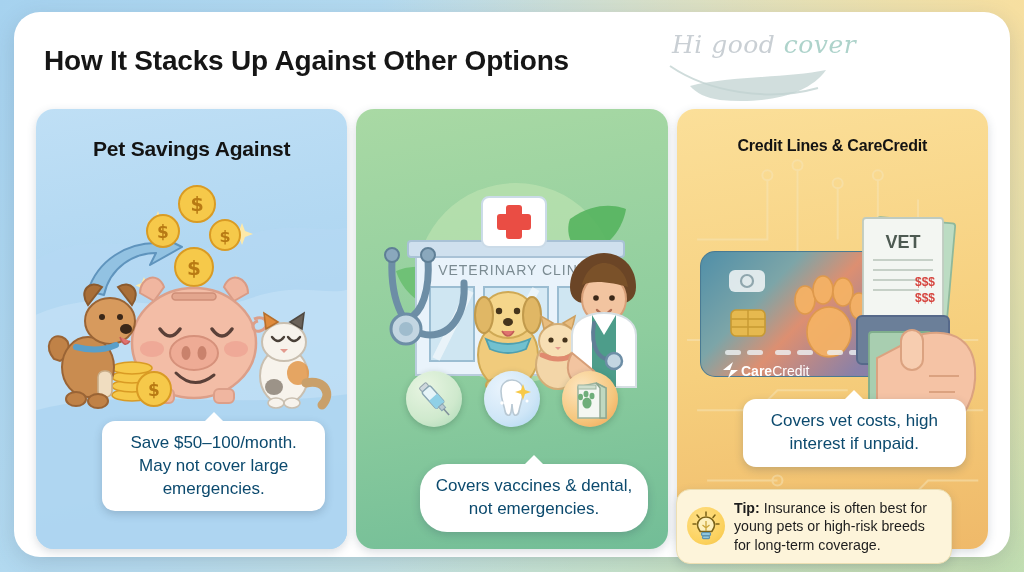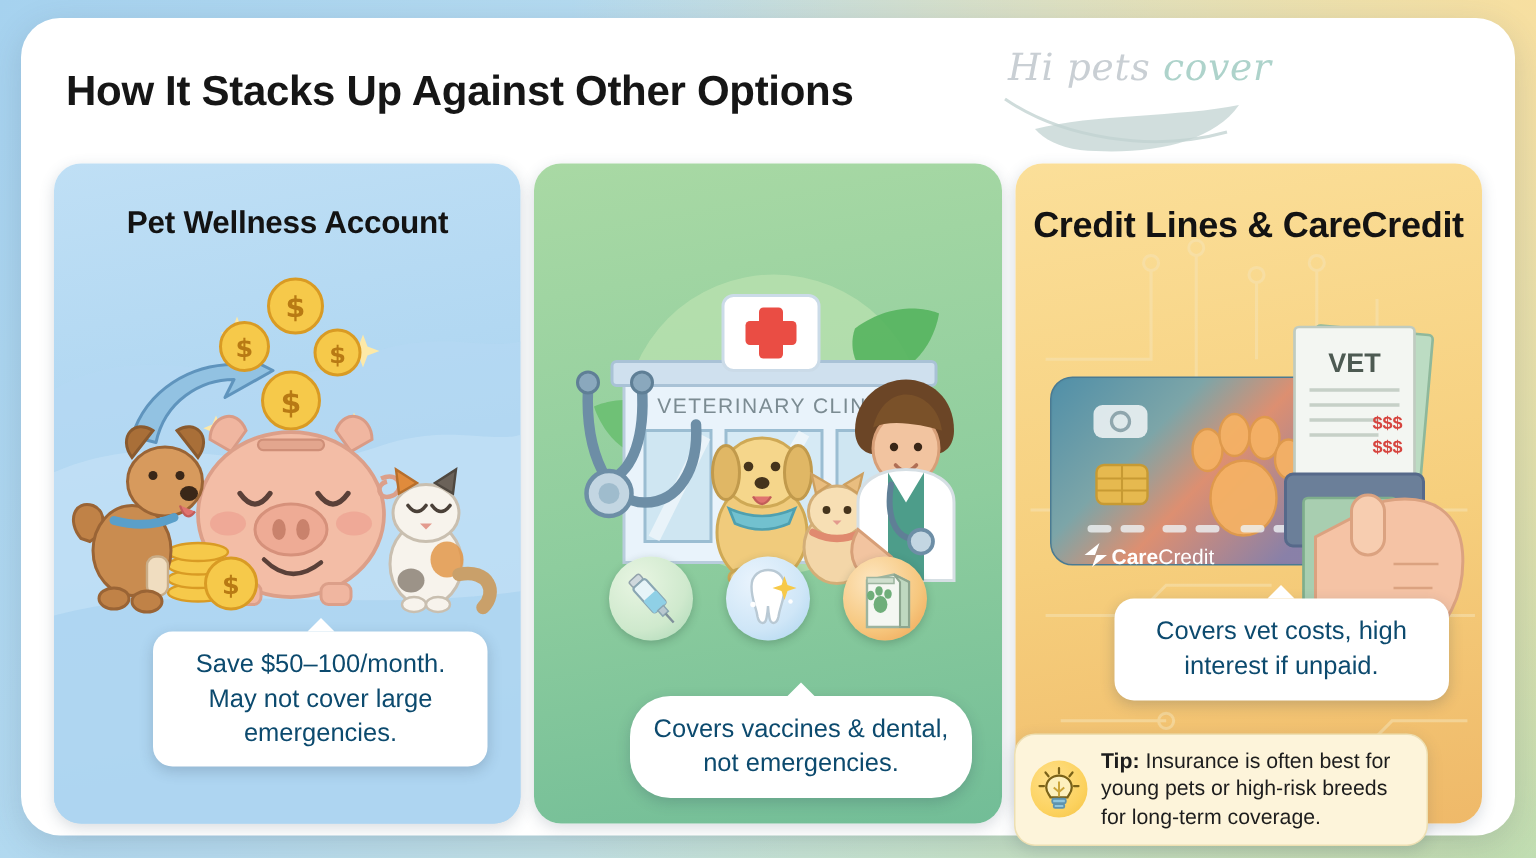--- a/index.html
+++ b/index.html
@@ -101,21 +101,21 @@
     position: absolute;
     left: 0; right: 0;
     top: 28px;
     text-align: center;
     font-size: 21px;
     font-weight: bold;
     color: #131313;
     z-index: 6;
     letter-spacing: -0.2px;
   }
-  .card-3 .card-title { font-size: 24px; }
+  .card-3 .card-title { font-size: 16px; }
 
   
   .bubble {
     position: absolute;
     background: #ffffff;
     border-radius: 13px;
     box-shadow: 0 3px 9px rgba(40,60,80,0.22);
     text-align: center;
     color: #0c4a6e;
     font-size: 17px;
@@ -200,41 +200,41 @@
   .c3-art { position: absolute; left: 0; right: 0; top: 95px; height: 230px; z-index: 3; }
 </style>
 </head>
 <body>
 
 <div class="page">
   <div class="panel">
 
     <div class="watermark">
       <div class="wm-text">
-        <span class="wm-a">Hi pets</span>
+        <span class="wm-a">Hi good</span>
         <span class="wm-b">cover</span>
       </div>
       <svg class="wm-leaf" viewBox="0 0 176 44">
         <path d="M2 4 C40 30 100 40 150 26" stroke="#cfdcdb" stroke-width="2" fill="none"></path>
         <path d="M22 24 C60 14 120 16 158 8 C140 34 96 42 52 38 C38 36 28 31 22 24 Z" fill="#c2d3d1" opacity="0.75"></path>
       </svg>
     </div>
 
     <div class="title">How It Stacks Up Against Other Options</div>
 
     <div class="cards">
 
       <div class="card card-1">
         <svg class="c1-waves" viewBox="0 0 310 440" preserveAspectRatio="none">
           <path d="M0 150 C70 110 130 160 200 130 C250 108 285 125 310 118 L310 440 L0 440 Z" fill="#b5d9f2" opacity="0.65"></path>
           <path d="M0 205 C80 170 140 215 215 188 C260 172 290 186 310 180 L310 440 L0 440 Z" fill="#c6e2f6" opacity="0.6"></path>
           <path d="M0 300 C90 276 190 300 310 284 L310 440 L0 440 Z" fill="#a4cfee" opacity="0.55"></path>
         </svg>
 
-        <div class="card-title">Pet Wellness Account</div>
+        <div class="card-title">Pet Savings Against</div>
 
         <svg class="c1-art" viewBox="0 0 310 250">
 
           <path d="M52 120 C62 88 92 72 120 72 L114 60 L146 76 L114 94 L120 82 C98 82 74 96 68 124 Z" fill="#92c2e2" stroke="#5f94bd" stroke-width="2" stroke-linejoin="round"></path>
 
           <g fill="#fde9a8">
             <path d="M122 40 l3 8 8 3 -8 3 -3 8 -3 -8 -8 -3 8 -3 z"></path>
             <path d="M206 52 l3 8 8 3 -8 3 -3 8 -3 -8 -8 -3 8 -3 z"></path>
             <path d="M108 106 l2.5 6 6 2.5 -6 2.5 -2.5 6 -2.5 -6 -6 -2.5 6 -2.5 z"></path>
             <path d="M200 104 l2.5 6 6 2.5 -6 2.5 -2.5 6 -2.5 -6 -6 -2.5 6 -2.5 z"></path>

